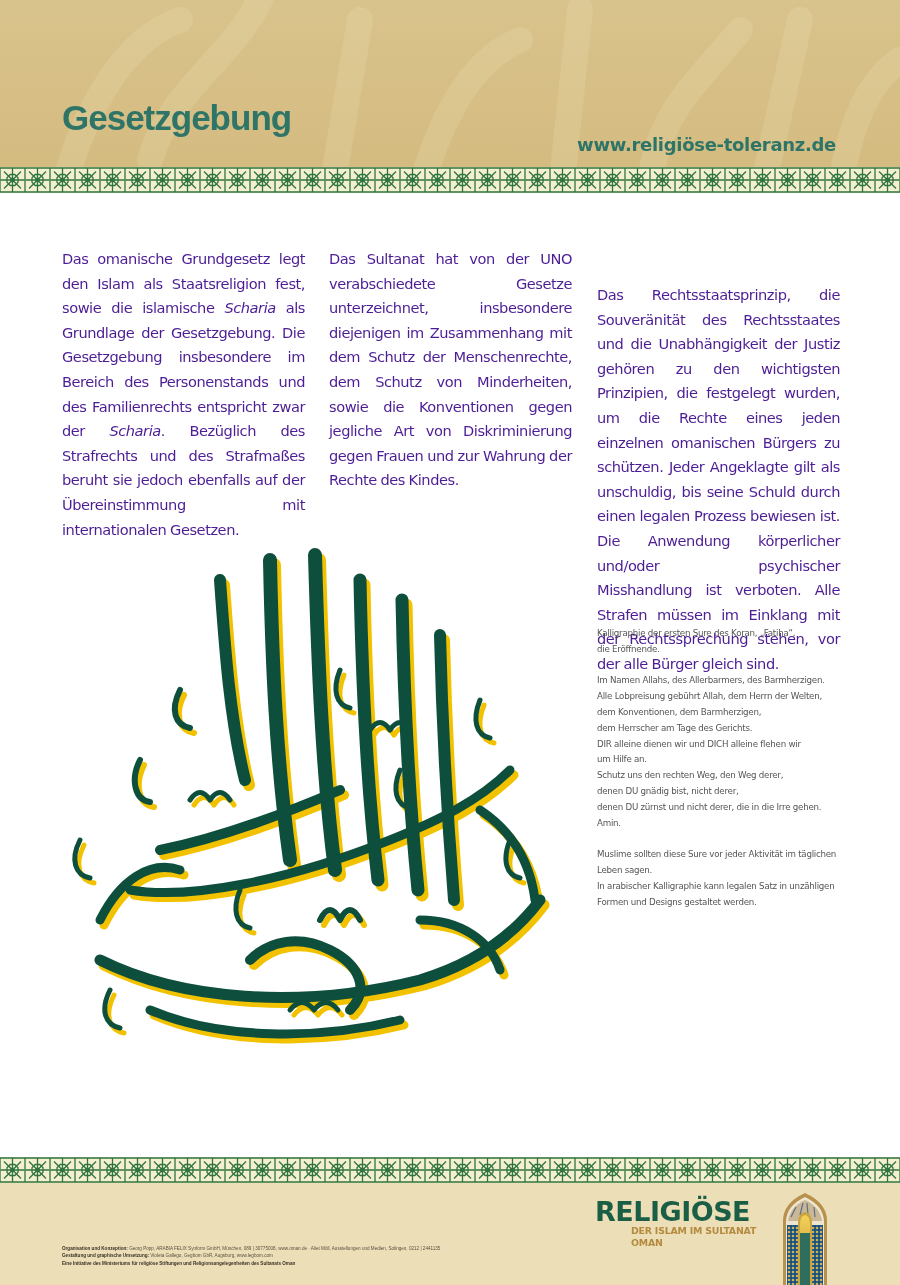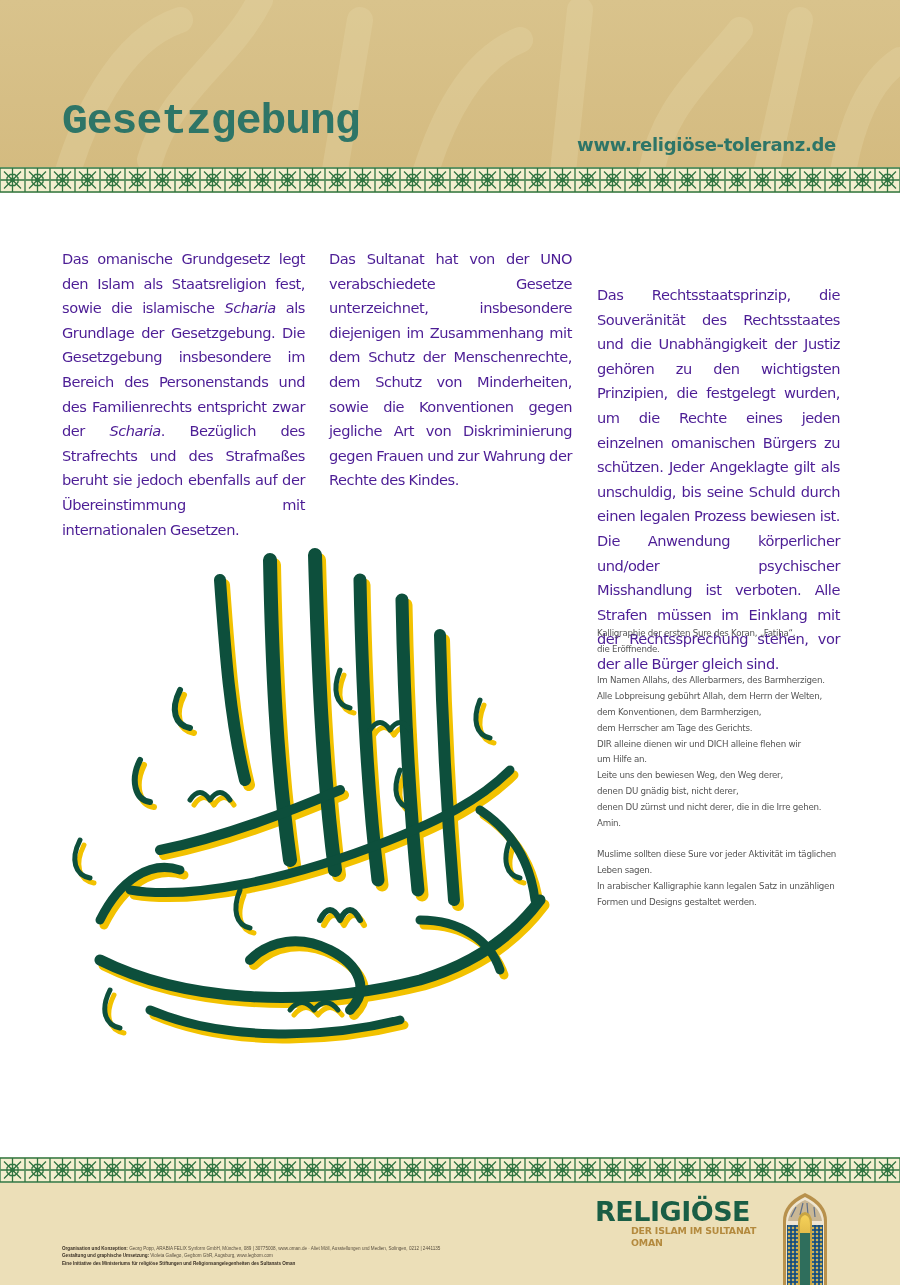--- a/index.html
+++ b/index.html
@@ -8,21 +8,21 @@
 
   
   .header {
     position: absolute; left: 0; top: 0; width: 900px; height: 168px;
     background: linear-gradient(180deg, #d9c38c 0%, #d6be85 60%, #d4bb80 100%);
     overflow: hidden;
   }
   .header .bg-calligraphy { position: absolute; left: 0; top: 0; width: 900px; height: 168px; opacity: 0.35; }
   .page-title {
     position: absolute; left: 62px; top: 100px;
-    font-family: Liberation Mono, monospace; font-weight: bold; font-size: 43px; letter-spacing: -1px;
+    font-family: Liberation Sans, sans-serif; font-weight: bold; font-size: 35px; letter-spacing: -1px;
     color: #2e7567; line-height: 1;
   }
   .site-url {
     position: absolute; right: 64px; top: 134px;
     font-family: "DejaVu Sans", sans-serif; font-weight: bold; font-size: 18px; color: #2e7567; letter-spacing: -0.3px;
   }
 
   
   .ornament-band {
     position: absolute; left: 0; width: 900px; height: 26px;
@@ -325,21 +325,21 @@
       <span class="line">Kalligraphie der ersten Sure des Koran, „Fatiha“,</span>
       <span class="line">die Eröffnende.</span>
     </p>
     <p>
       <span class="line">Im Namen Allahs, des Allerbarmers, des Barmherzigen.</span>
       <span class="line">Alle Lobpreisung gebührt Allah, dem Herrn der Welten,</span>
       <span class="line">dem Konventionen, dem Barmherzigen,</span>
       <span class="line">dem Herrscher am Tage des Gerichts.</span>
       <span class="line">DIR alleine dienen wir und DICH alleine flehen wir</span>
       <span class="line">um Hilfe an.</span>
-      <span class="line">Leite uns den bewiesen Weg, den Weg derer,</span>
+      <span class="line">Schutz uns den rechten Weg, den Weg derer,</span>
       <span class="line">denen DU gnädig bist, nicht derer,</span>
       <span class="line">denen DU zürnst und nicht derer, die in die Irre gehen.</span>
       <span class="line">Amin.</span>
     </p>
     <p>
       <span class="line">Muslime sollten diese Sure vor jeder Aktivität im täglichen</span>
       <span class="line">Leben sagen.</span>
       <span class="line">In arabischer Kalligraphie kann legalen Satz in unzähligen</span>
       <span class="line">Formen und Designs gestaltet werden.</span>
     </p>

